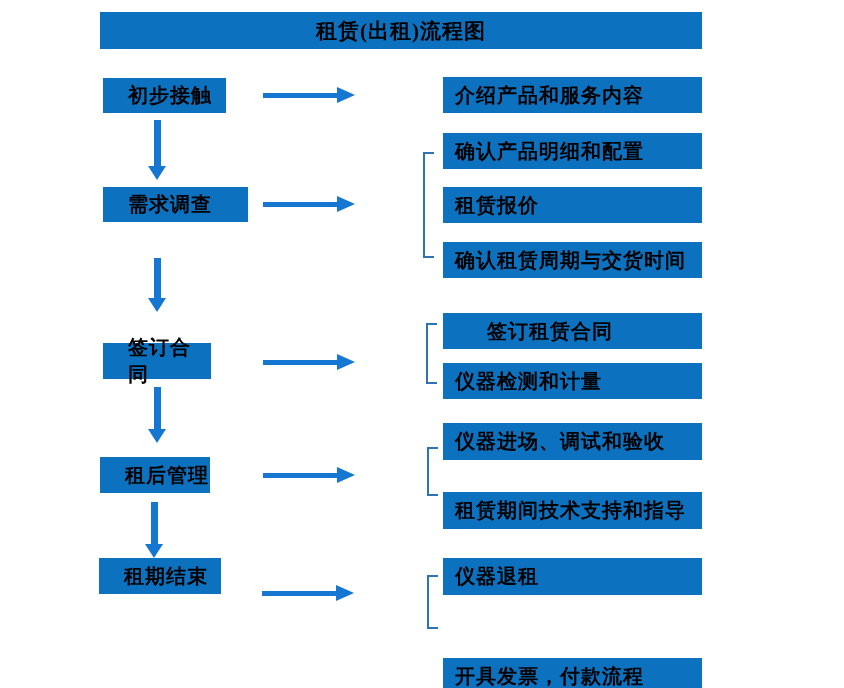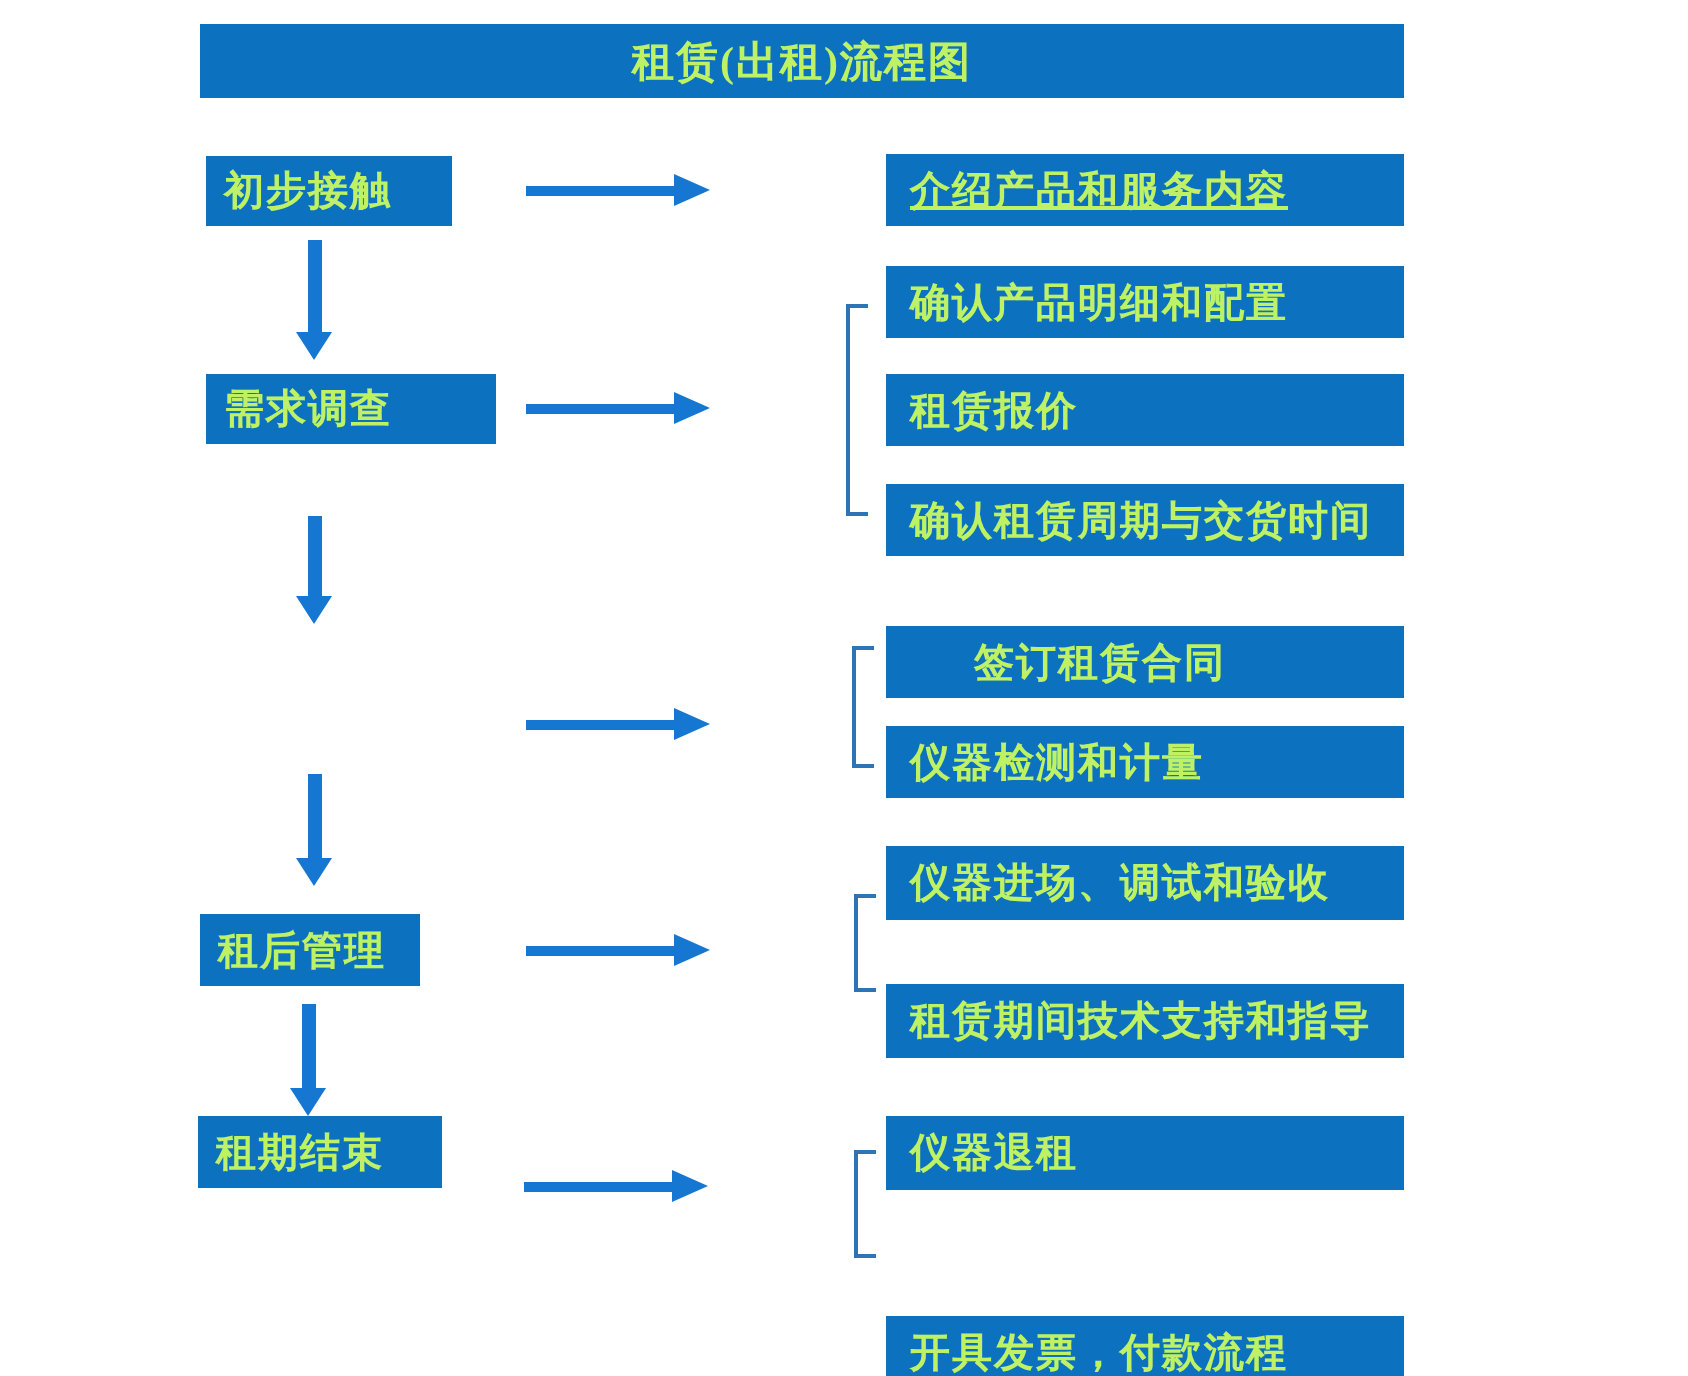--- a/index.html
+++ b/index.html
@@ -6,34 +6,34 @@
   #canvas{
     position:relative;
     width:844px;height:688px;
     background:#ffffff;
     font-family:"Liberation Serif", serif;
     overflow:hidden;
   }
   .bluebox{
     position:absolute;
     background:#0C71BE;
-    color:#bef264;
+    color:#000000;
     font-weight:bold;
     font-size:20px;
     letter-spacing:1px;
     display:flex;
     align-items:center;
     box-sizing:border-box;
   }
   .titlebar{
     left:100px;top:12px;width:602px;height:37px;
     justify-content:center;
     font-size:21px;
   }
-  .lbox{padding-left:9px;}
+  .lbox{padding-left:25px;}
   .rbox{left:443px;width:259px;height:36px;padding-left:12px;}
   
   .harrow{
     position:absolute;
     width:92px;height:16px;
     display:flex;align-items:center;
   }
   .harrow .shaft{display:block;width:74px;height:5px;background:#1577D2;}
   .harrow .head{
     display:block;width:0;height:0;
@@ -67,24 +67,25 @@
 </style>
 </head>
 <body>
 
 <div id="canvas">
 
   <div class="bluebox titlebar">租赁(出租)流程图</div>
 
   <div class="bluebox lbox" style="left:103px;top:78px;width:123px;height:35px;">初步接触</div>
   <div class="bluebox lbox" style="left:103px;top:187px;width:145px;height:35px;">需求调查</div>
+  <div class="bluebox lbox" style="left:103px;top:343px;width:108px;height:36px;">签订合同</div>
   <div class="bluebox lbox" style="left:100px;top:457px;width:110px;height:36px;">租后管理</div>
   <div class="bluebox lbox" style="left:99px;top:558px;width:122px;height:36px;">租期结束</div>
 
-  <div class="bluebox rbox" style="top:77px;text-decoration:underline;">介绍产品和服务内容</div>
+  <div class="bluebox rbox" style="top:77px;">介绍产品和服务内容</div>
 
   <div class="bluebox rbox" style="top:133px;">确认产品明细和配置</div>
   <div class="bluebox rbox" style="top:187px;">租赁报价</div>
   <div class="bluebox rbox" style="top:242px;">确认租赁周期与交货时间</div>
 
   <div class="bluebox rbox" style="top:313px;padding-left:44px;">签订租赁合同</div>
   <div class="bluebox rbox" style="top:363px;">仪器检测和计量</div>
 
   <div class="bluebox rbox" style="top:423px;height:37px;">仪器进场、调试和验收</div>
   <div class="bluebox rbox" style="top:558px;height:37px;">仪器退租</div>

